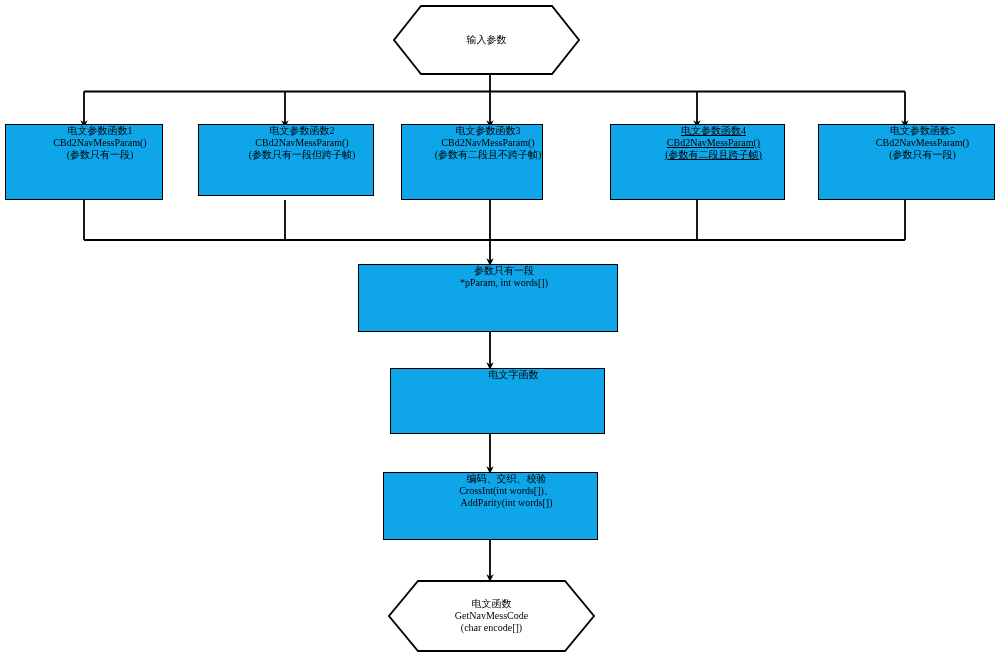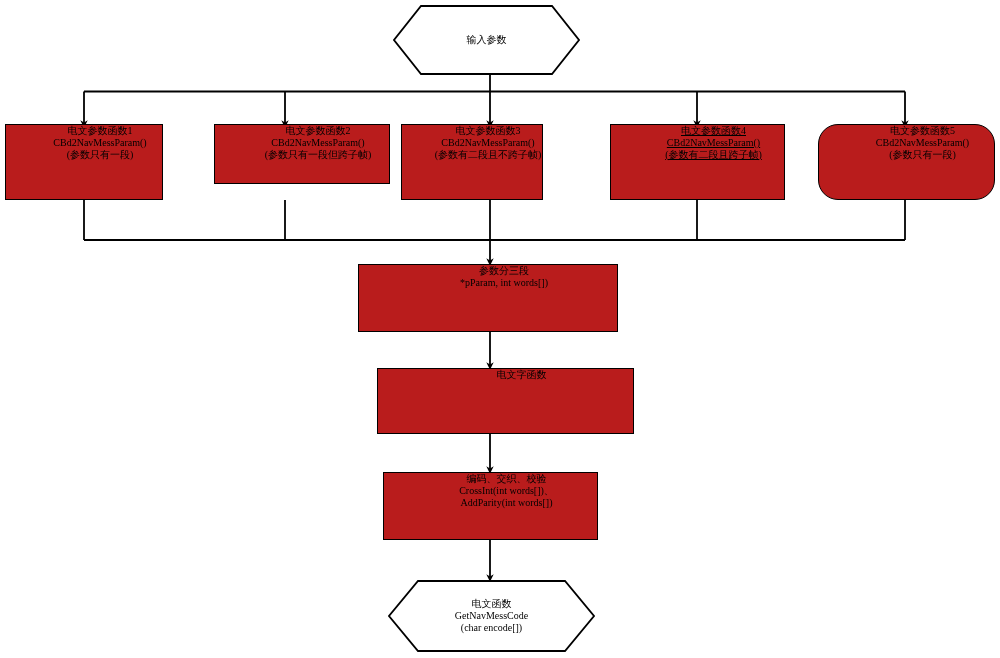--- a/index.html
+++ b/index.html
@@ -24,21 +24,21 @@
     justify-content: flex-start;
     text-align: center;
     color: #000000;
     line-height: 1.18;
     font-size: 10px;
     white-space: nowrap;
   }
   .node .line { display: block; }
   .box {
     border: 1.6px solid #000000;
-    background: #b91c1c;
+    background: #0ea5e9;
     padding-left: 32px;
   }
   .hex {
     background: #ffffff;
   }
   .hex .hexshape {
     position: absolute;
     left: 0; top: 0; width: 100%; height: 100%;
     z-index: 0;
   }
@@ -112,50 +112,50 @@
         <span class="line">输入参数</span>
       </div>
     </div>
 
     <div class="node box" style="left:5px; top:124px; width:158px; height:76px;">
       <span class="line">电文参数函数1</span>
       <span class="line">CBd2NavMessParam()</span>
       <span class="line">(参数只有一段)</span>
     </div>
 
-    <div class="node box" style="left:198px; top:124px; width:176px; height:60px;margin-left:16px;">
+    <div class="node box" style="left:198px; top:124px; width:176px; height:72px;">
       <span class="line">电文参数函数2</span>
       <span class="line">CBd2NavMessParam()</span>
       <span class="line">(参数只有一段但跨子帧)</span>
     </div>
 
     <div class="node box" style="left:401px; top:124px; width:142px; height:76px;">
       <span class="line">电文参数函数3</span>
       <span class="line">CBd2NavMessParam()</span>
       <span class="line">(参数有二段且不跨子帧)</span>
     </div>
 
     <div class="node box" style="left:610px; top:124px; width:175px; height:76px;text-decoration:underline;">
       <span class="line">电文参数函数4</span>
       <span class="line">CBd2NavMessParam()</span>
       <span class="line">(参数有二段且跨子帧)</span>
     </div>
 
-    <div class="node box" style="left:818px; top:124px; width:177px; height:76px;border-radius:20px;">
+    <div class="node box" style="left:818px; top:124px; width:177px; height:76px;">
       <span class="line">电文参数函数5</span>
       <span class="line">CBd2NavMessParam()</span>
       <span class="line">(参数只有一段)</span>
     </div>
 
     <div class="node box" style="left:358px; top:264px; width:260px; height:68px;">
-      <span class="line">参数分三段</span>
+      <span class="line">参数只有一段</span>
       <span class="line">*pParam, int words[])</span>
     </div>
 
-    <div class="node box" style="left:377px; top:368px; width:257px; height:66px;">
+    <div class="node box" style="left:390px; top:368px; width:215px; height:66px;">
       <span class="line">电文字函数</span>
     </div>
 
     <div class="node hex" style="left:388px; top:580px; width:207px; height:72px;">
       <svg class="hexshape" viewBox="0 0 207 72" preserveAspectRatio="none">
         <polygon points="30,1 177,1 206,36 177,71 30,71 1,36" fill="#ffffff" stroke="#000000" stroke-width="1.8" vector-effect="non-scaling-stroke"></polygon>
       </svg>
       <div class="hexlabel">
         <span class="line">电文函数</span>
         <span class="line">GetNavMessCode</span>

